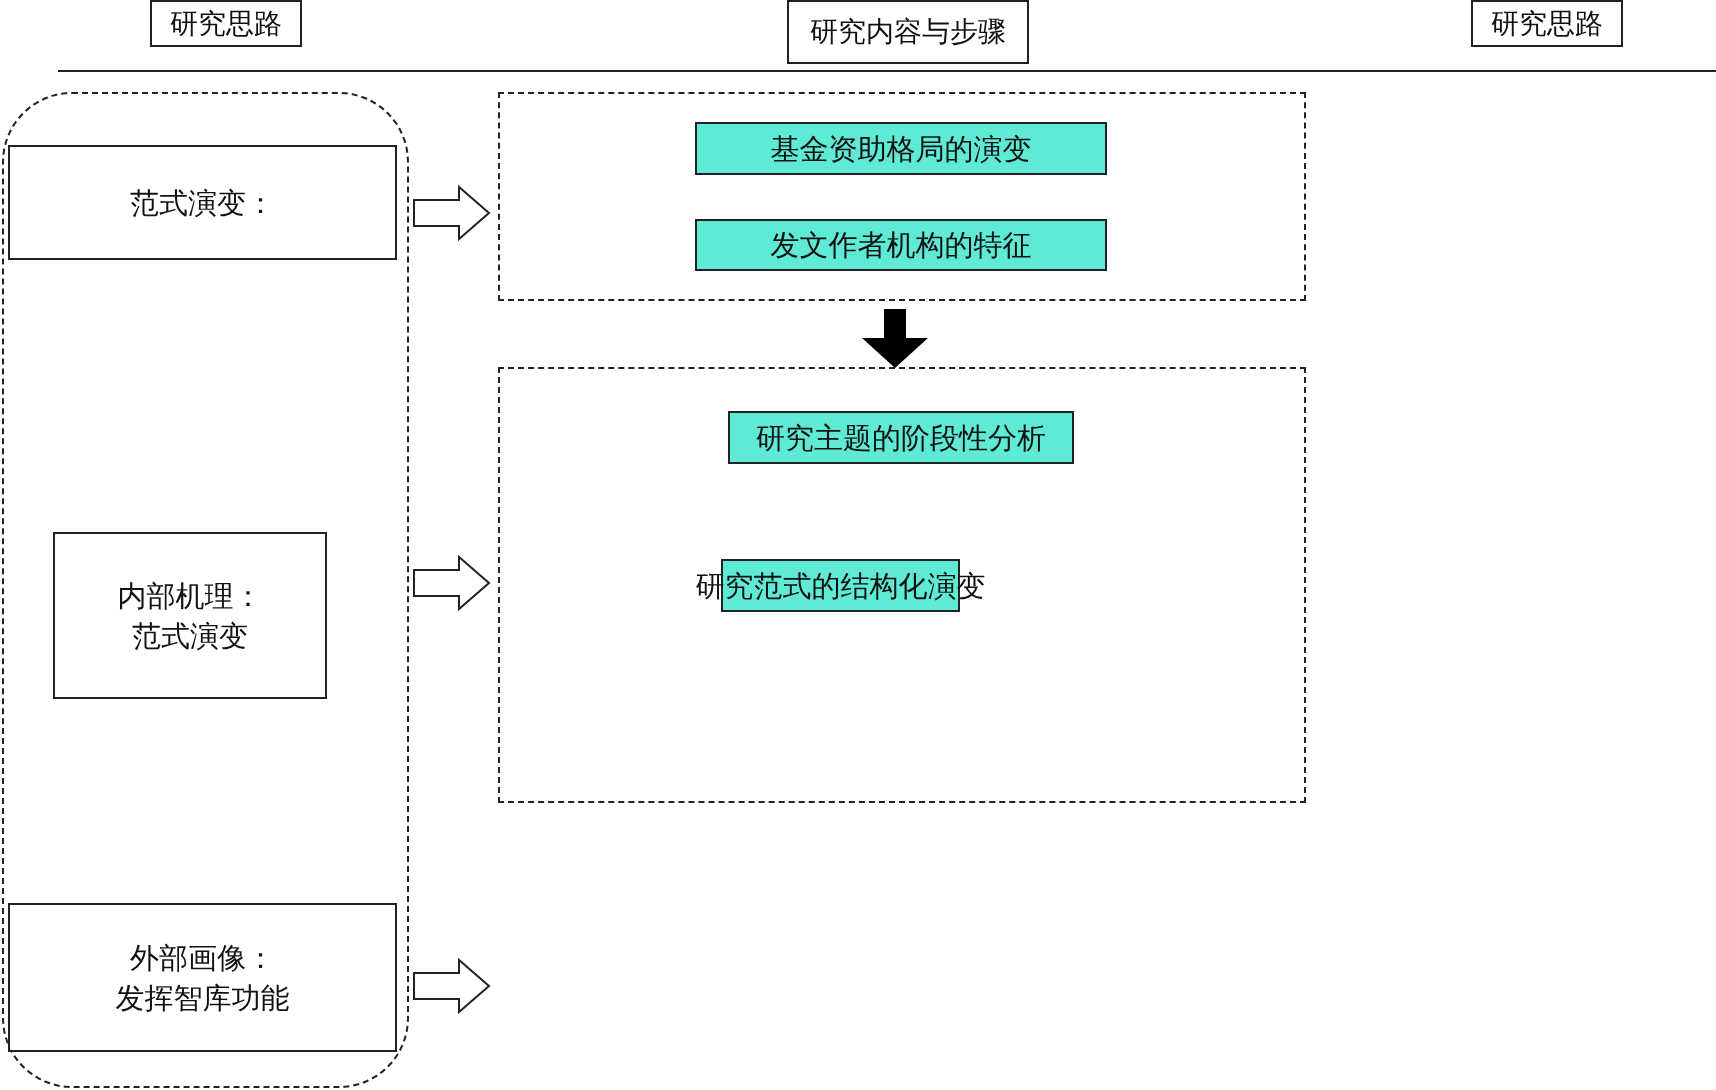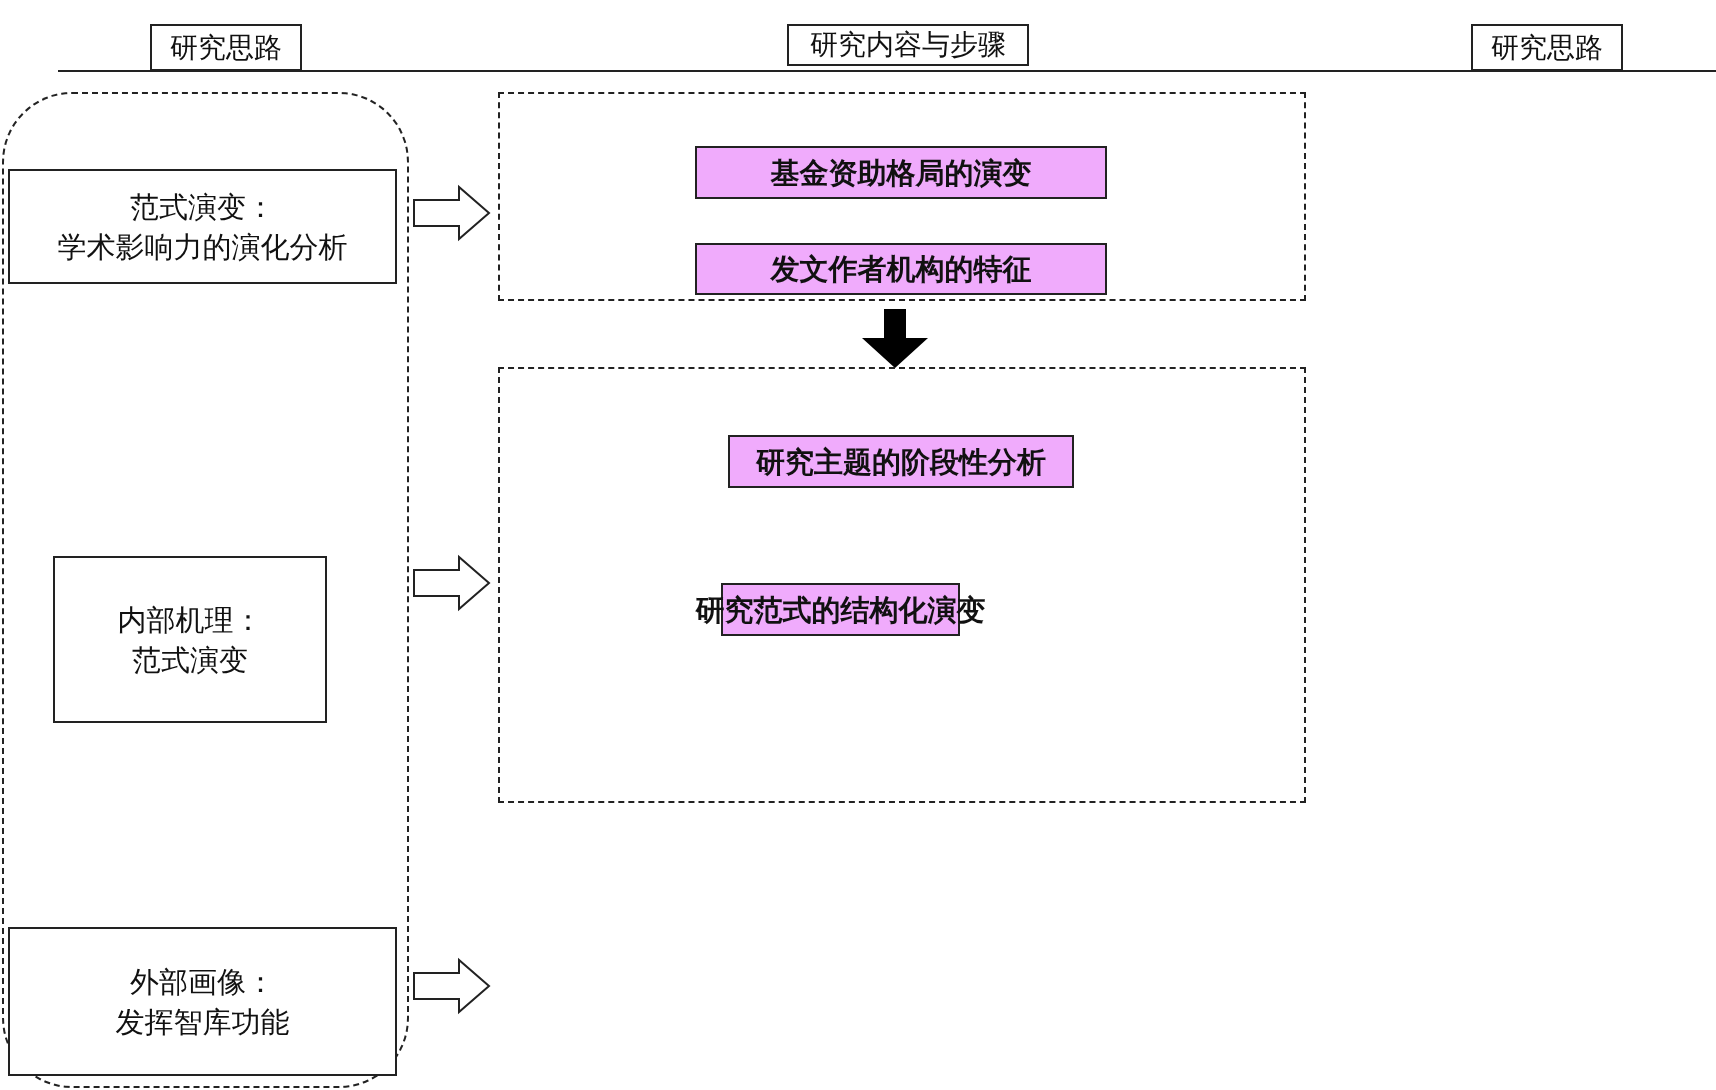--- a/index.html
+++ b/index.html
@@ -1,36 +1,35 @@
 <!DOCTYPE html>
 <html><head>
 <meta charset="utf-8">
 <style>
   html,body{margin:0;padding:0;background:#fff;}
   body{width:1716px;height:1090px;position:relative;overflow:hidden;font-family:"DejaVu Serif","Liberation Serif",serif;color:#111;}
-  .box{position:absolute;box-sizing:border-box;border:2px solid #222;background:#fff;display:flex;align-items:center;justify-content:center;text-align:center;font-size:29px;line-height:40px;white-space:nowrap;margin-top:24px;}
-  .gray{background:#f0abfc;font-weight:bold;}
+  .box{position:absolute;box-sizing:border-box;border:2px solid #222;background:#fff;display:flex;align-items:center;justify-content:center;text-align:center;font-size:29px;line-height:40px;white-space:nowrap;}
+  .gray{background:#5eead4;}
   .multi{flex-direction:column;}
   .dash{position:absolute;box-sizing:border-box;border:2px dashed #222;}
   .line{position:absolute;background:#222;}
   svg{position:absolute;overflow:visible;}
 </style>
 </head>
 <body>
 
 <div class="box" style="left:150px;top:0;width:152px;height:47px;font-size:28px;">研究思路</div>
-<div class="box" style="left:787px;top:0;width:242px;height:42px;font-size:28px;text-align:right;">研究内容与步骤</div>
+<div class="box" style="left:787px;top:0;width:242px;height:64px;font-size:28px;text-align:right;">研究内容与步骤</div>
 <div class="box" style="left:1471px;top:0;width:152px;height:47px;font-size:28px;">研究思路</div>
 <div class="line" style="left:58px;top:70px;width:1658px;height:2px;"></div>
 
 <div class="dash" style="left:2px;top:92px;width:407px;height:996px;border-radius:70px;"></div>
 
 <div class="box multi" style="left:8px;top:145px;width:389px;height:115px;">
   <span>范式演变：</span>
-  <span>学术影响力的演化分析</span>
 </div>
 
 <div class="box multi" style="left:53px;top:532px;width:274px;height:167px;">
   <span>内部机理：</span>
   <span>范式演变</span>
 </div>
 
 <div class="box multi" style="left:8px;top:903px;width:389px;height:149px;">
   <span>外部画像：</span>
   <span>发挥智库功能</span>

